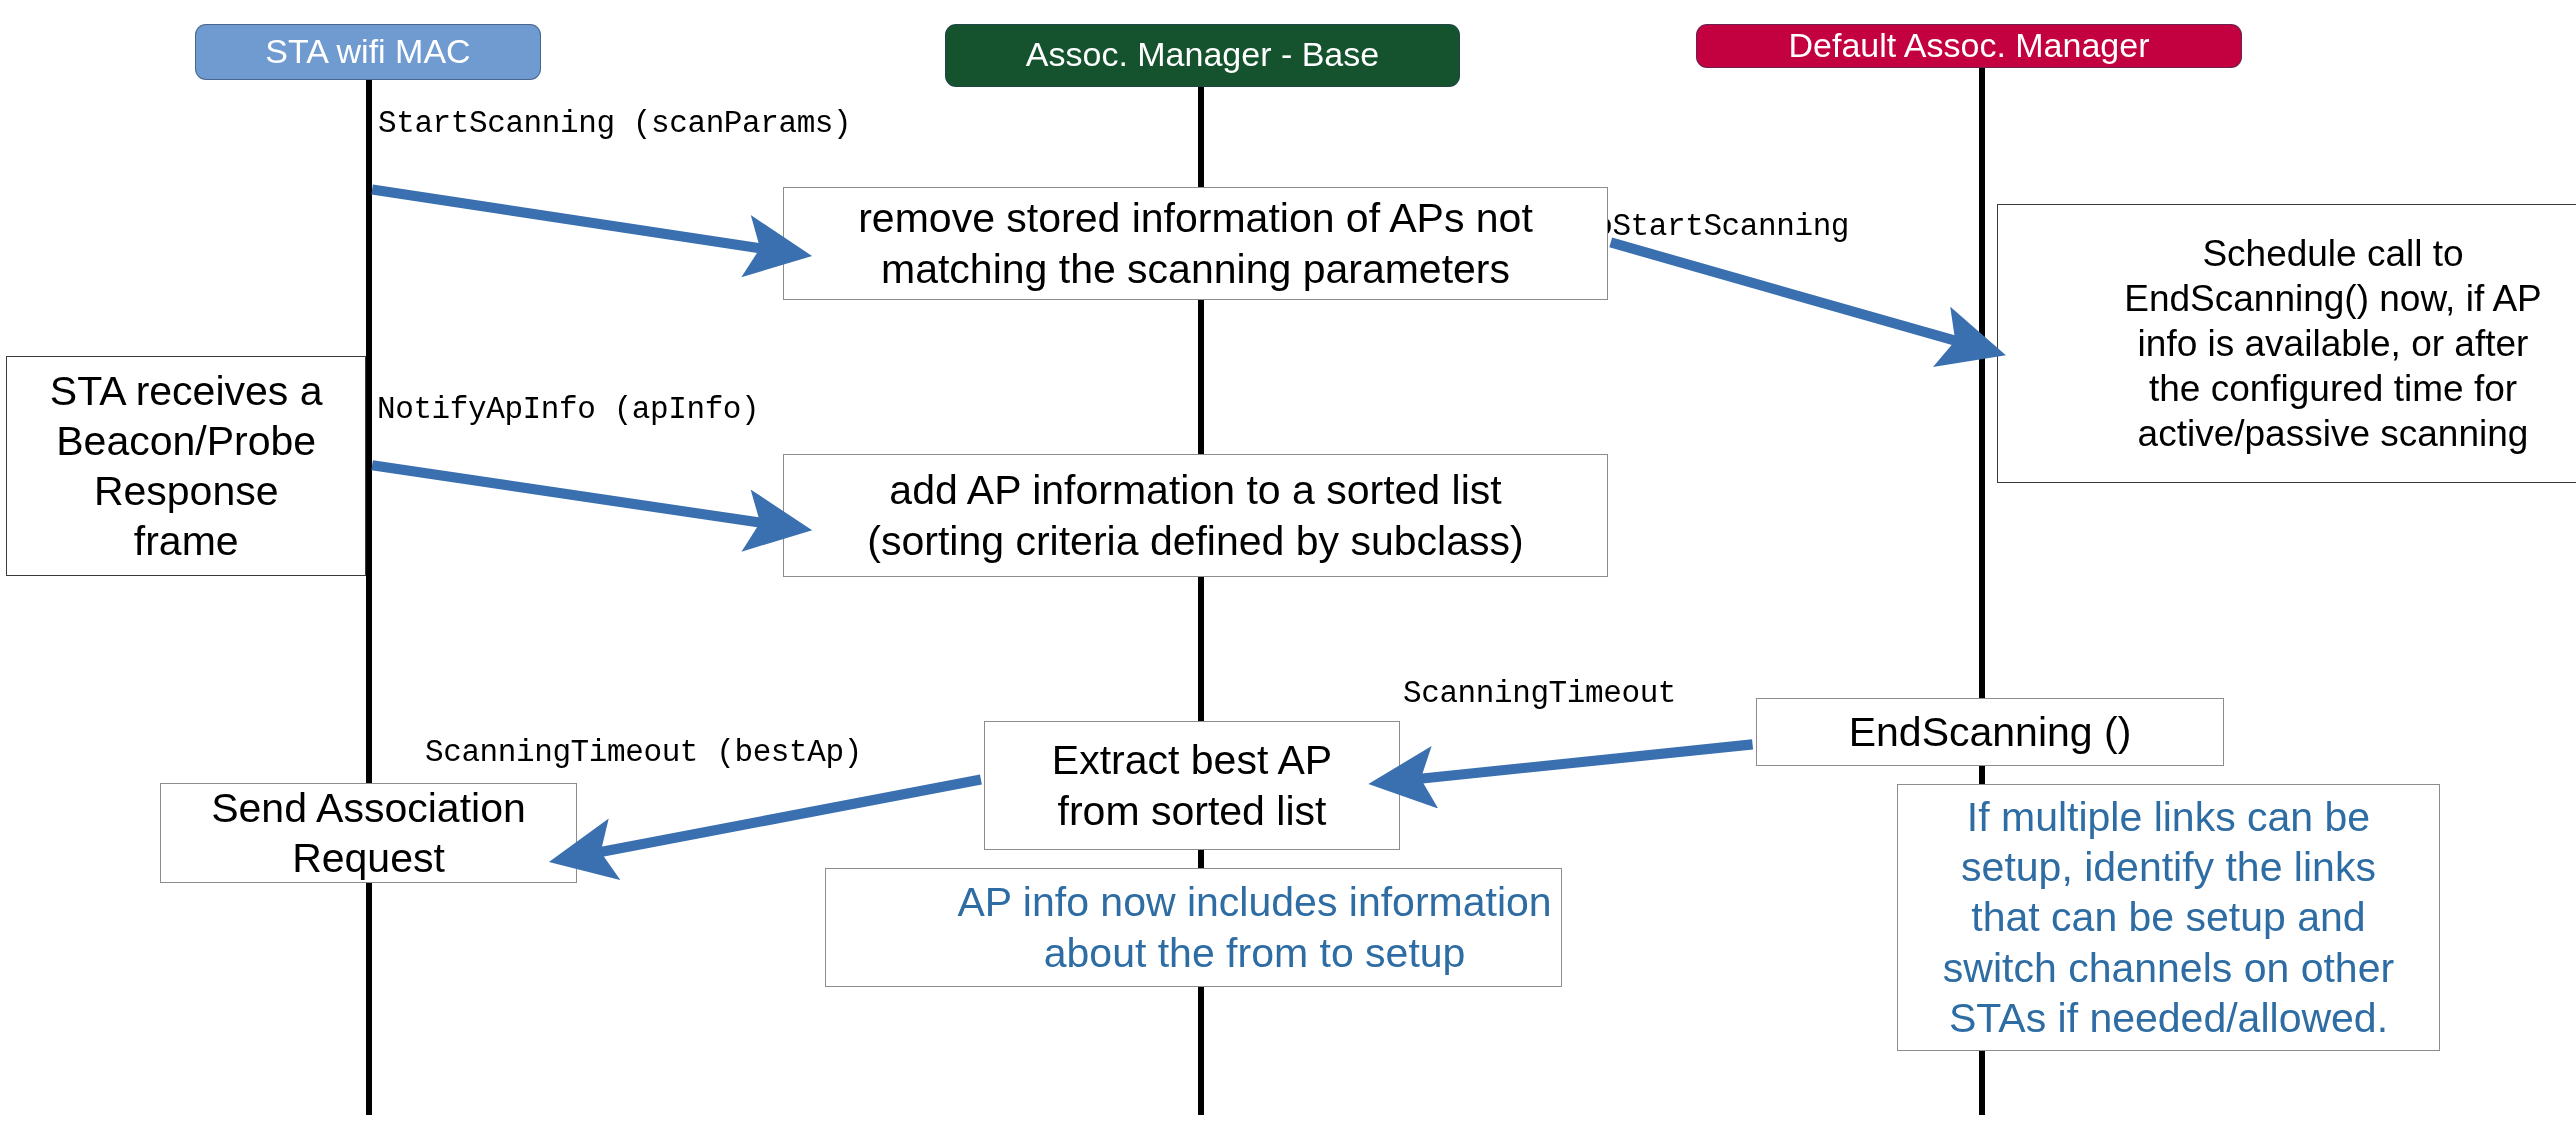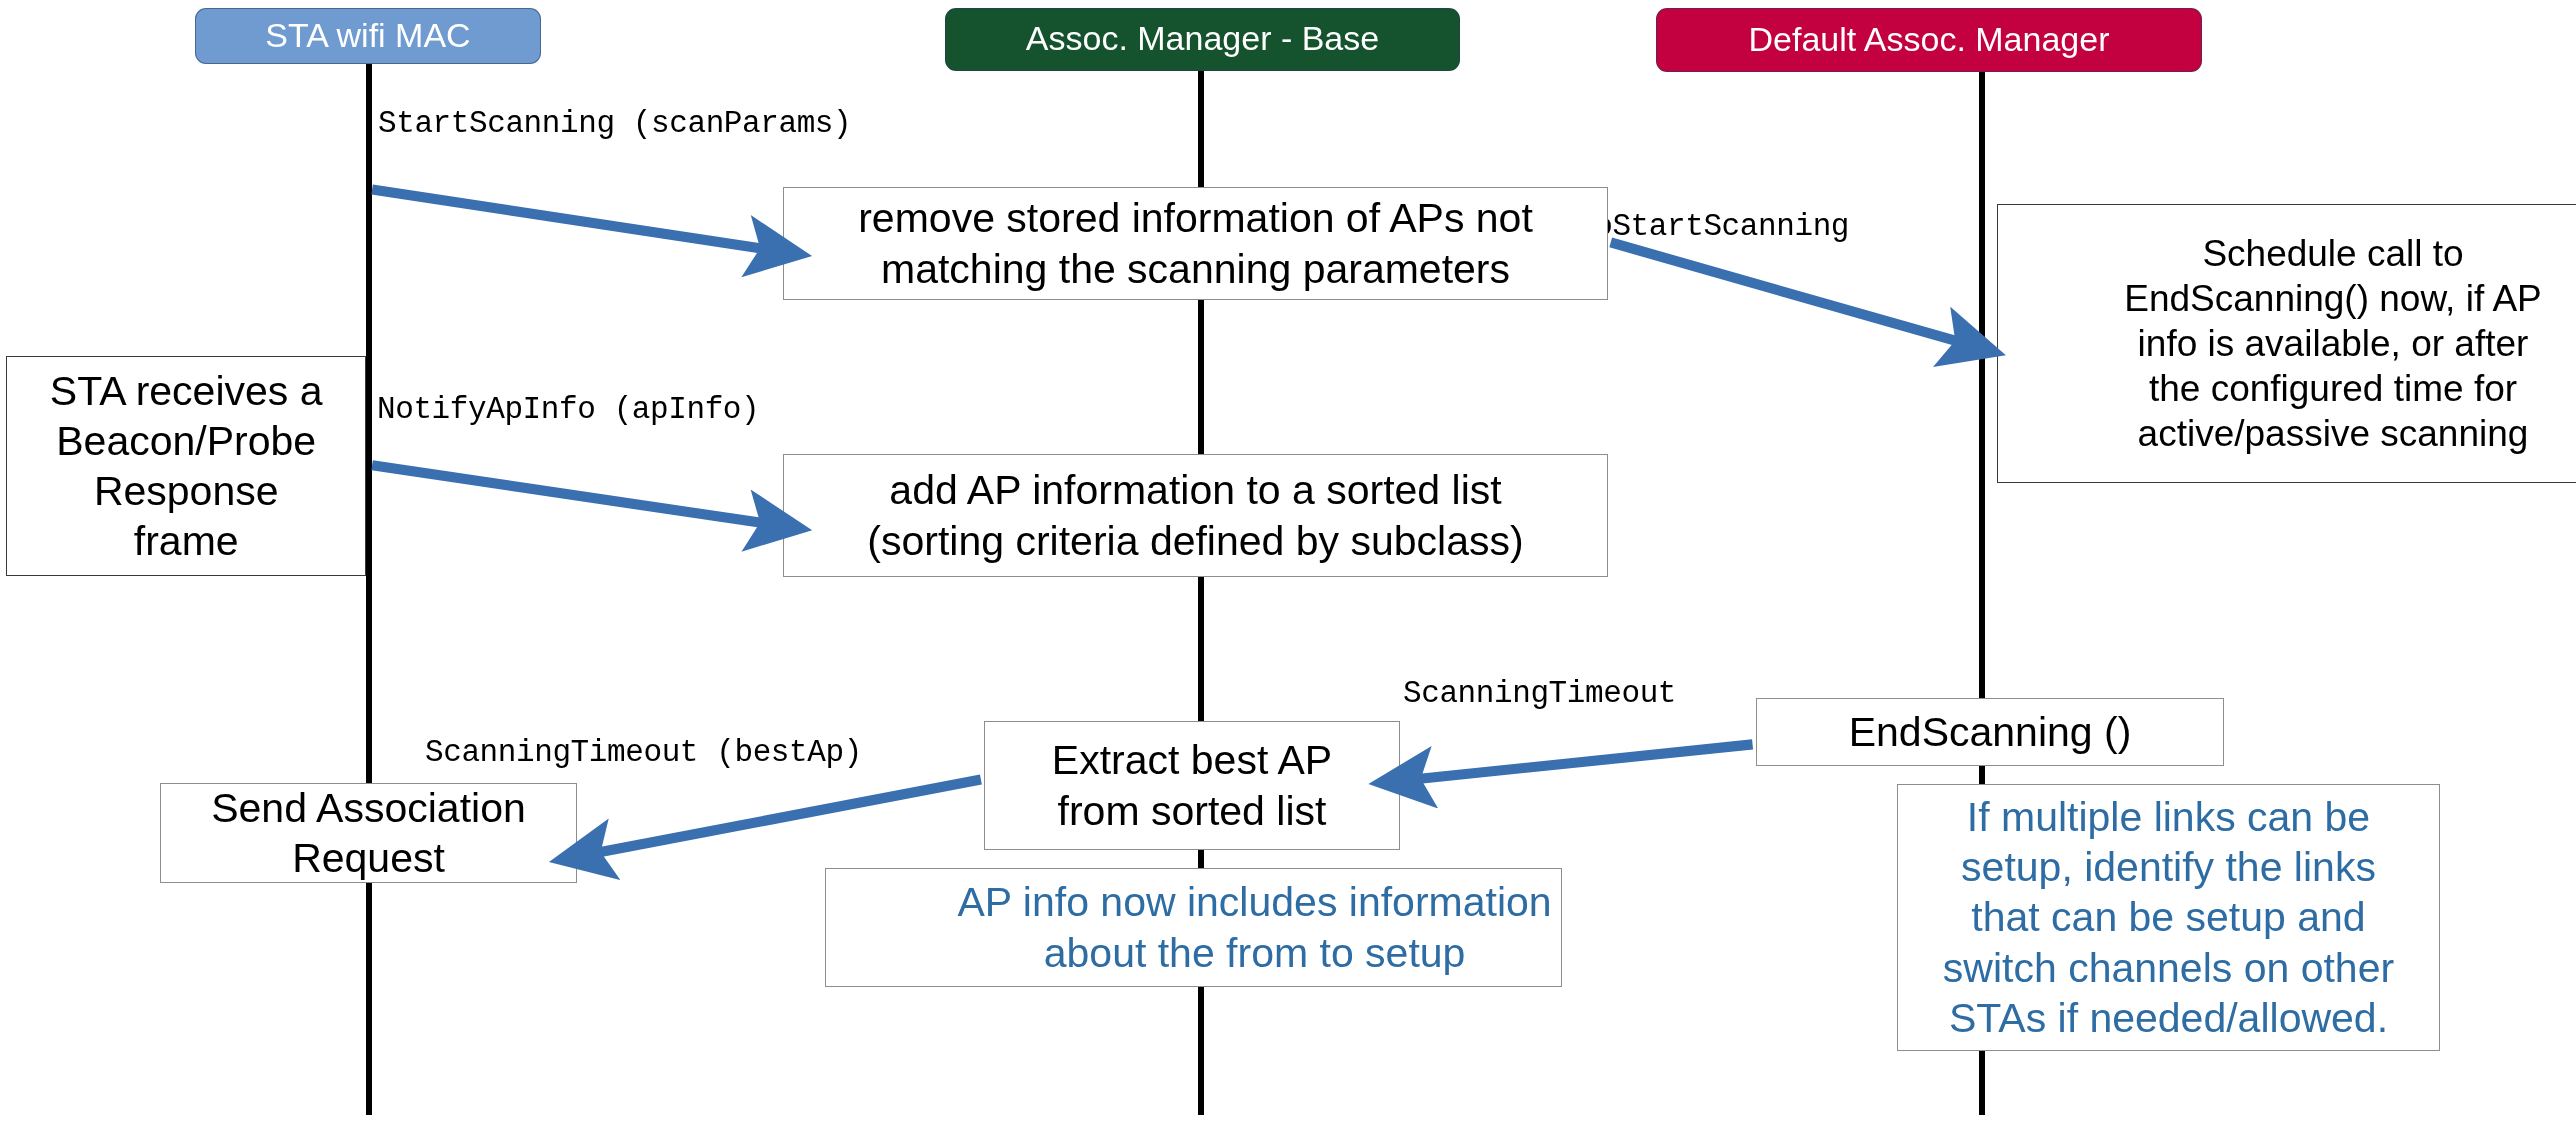--- a/index.html
+++ b/index.html
@@ -25,20 +25,21 @@
     color: #ffffff;
     text-align: left;
     white-space: nowrap;
     font-size: 34px;
     line-height: 1.05;
     display: flex;
     align-items: center;
     justify-content: center;
     letter-spacing: 0px;
     border: 1.6px solid rgba(40,60,90,0.55);
+    margin-top: 16px;
   }
 
   
   .lifeline {
     position: absolute;
     width: 5.5px;
     background: #000000;
   }
 
   
@@ -93,21 +94,21 @@
   <div class="lifeline" style="left:1979px; top:64px; height:1051px;"></div>
 
   <div class="actor-head" style="left:195px; top:7.8px; width:346px; height:56px; background:#6f9bd1;">
     <span>STA wifi MAC</span>
   </div>
 
   <div class="actor-head" style="left:945px; top:7.8px; width:515px; height:63px; background:#14532d;">
     <span>Assoc. Manager - Base</span>
   </div>
 
-  <div class="actor-head" style="left:1656px; top:7.8px; width:546px; height:64px; background:#c30040;">
+  <div class="actor-head" style="left:1696px; top:7.8px; width:546px; height:44px; background:#c30040;">
     <span>Default Assoc. Manager</span>
   </div>
 
   <div class="msg-label" style="left:378px; top:106px;">
     <span>StartScanning (scanParams)</span>
   </div>
 
   <div class="msg-label" style="left:1576px; top:209px;">
     <span>DoStartScanning</span>
   </div>

